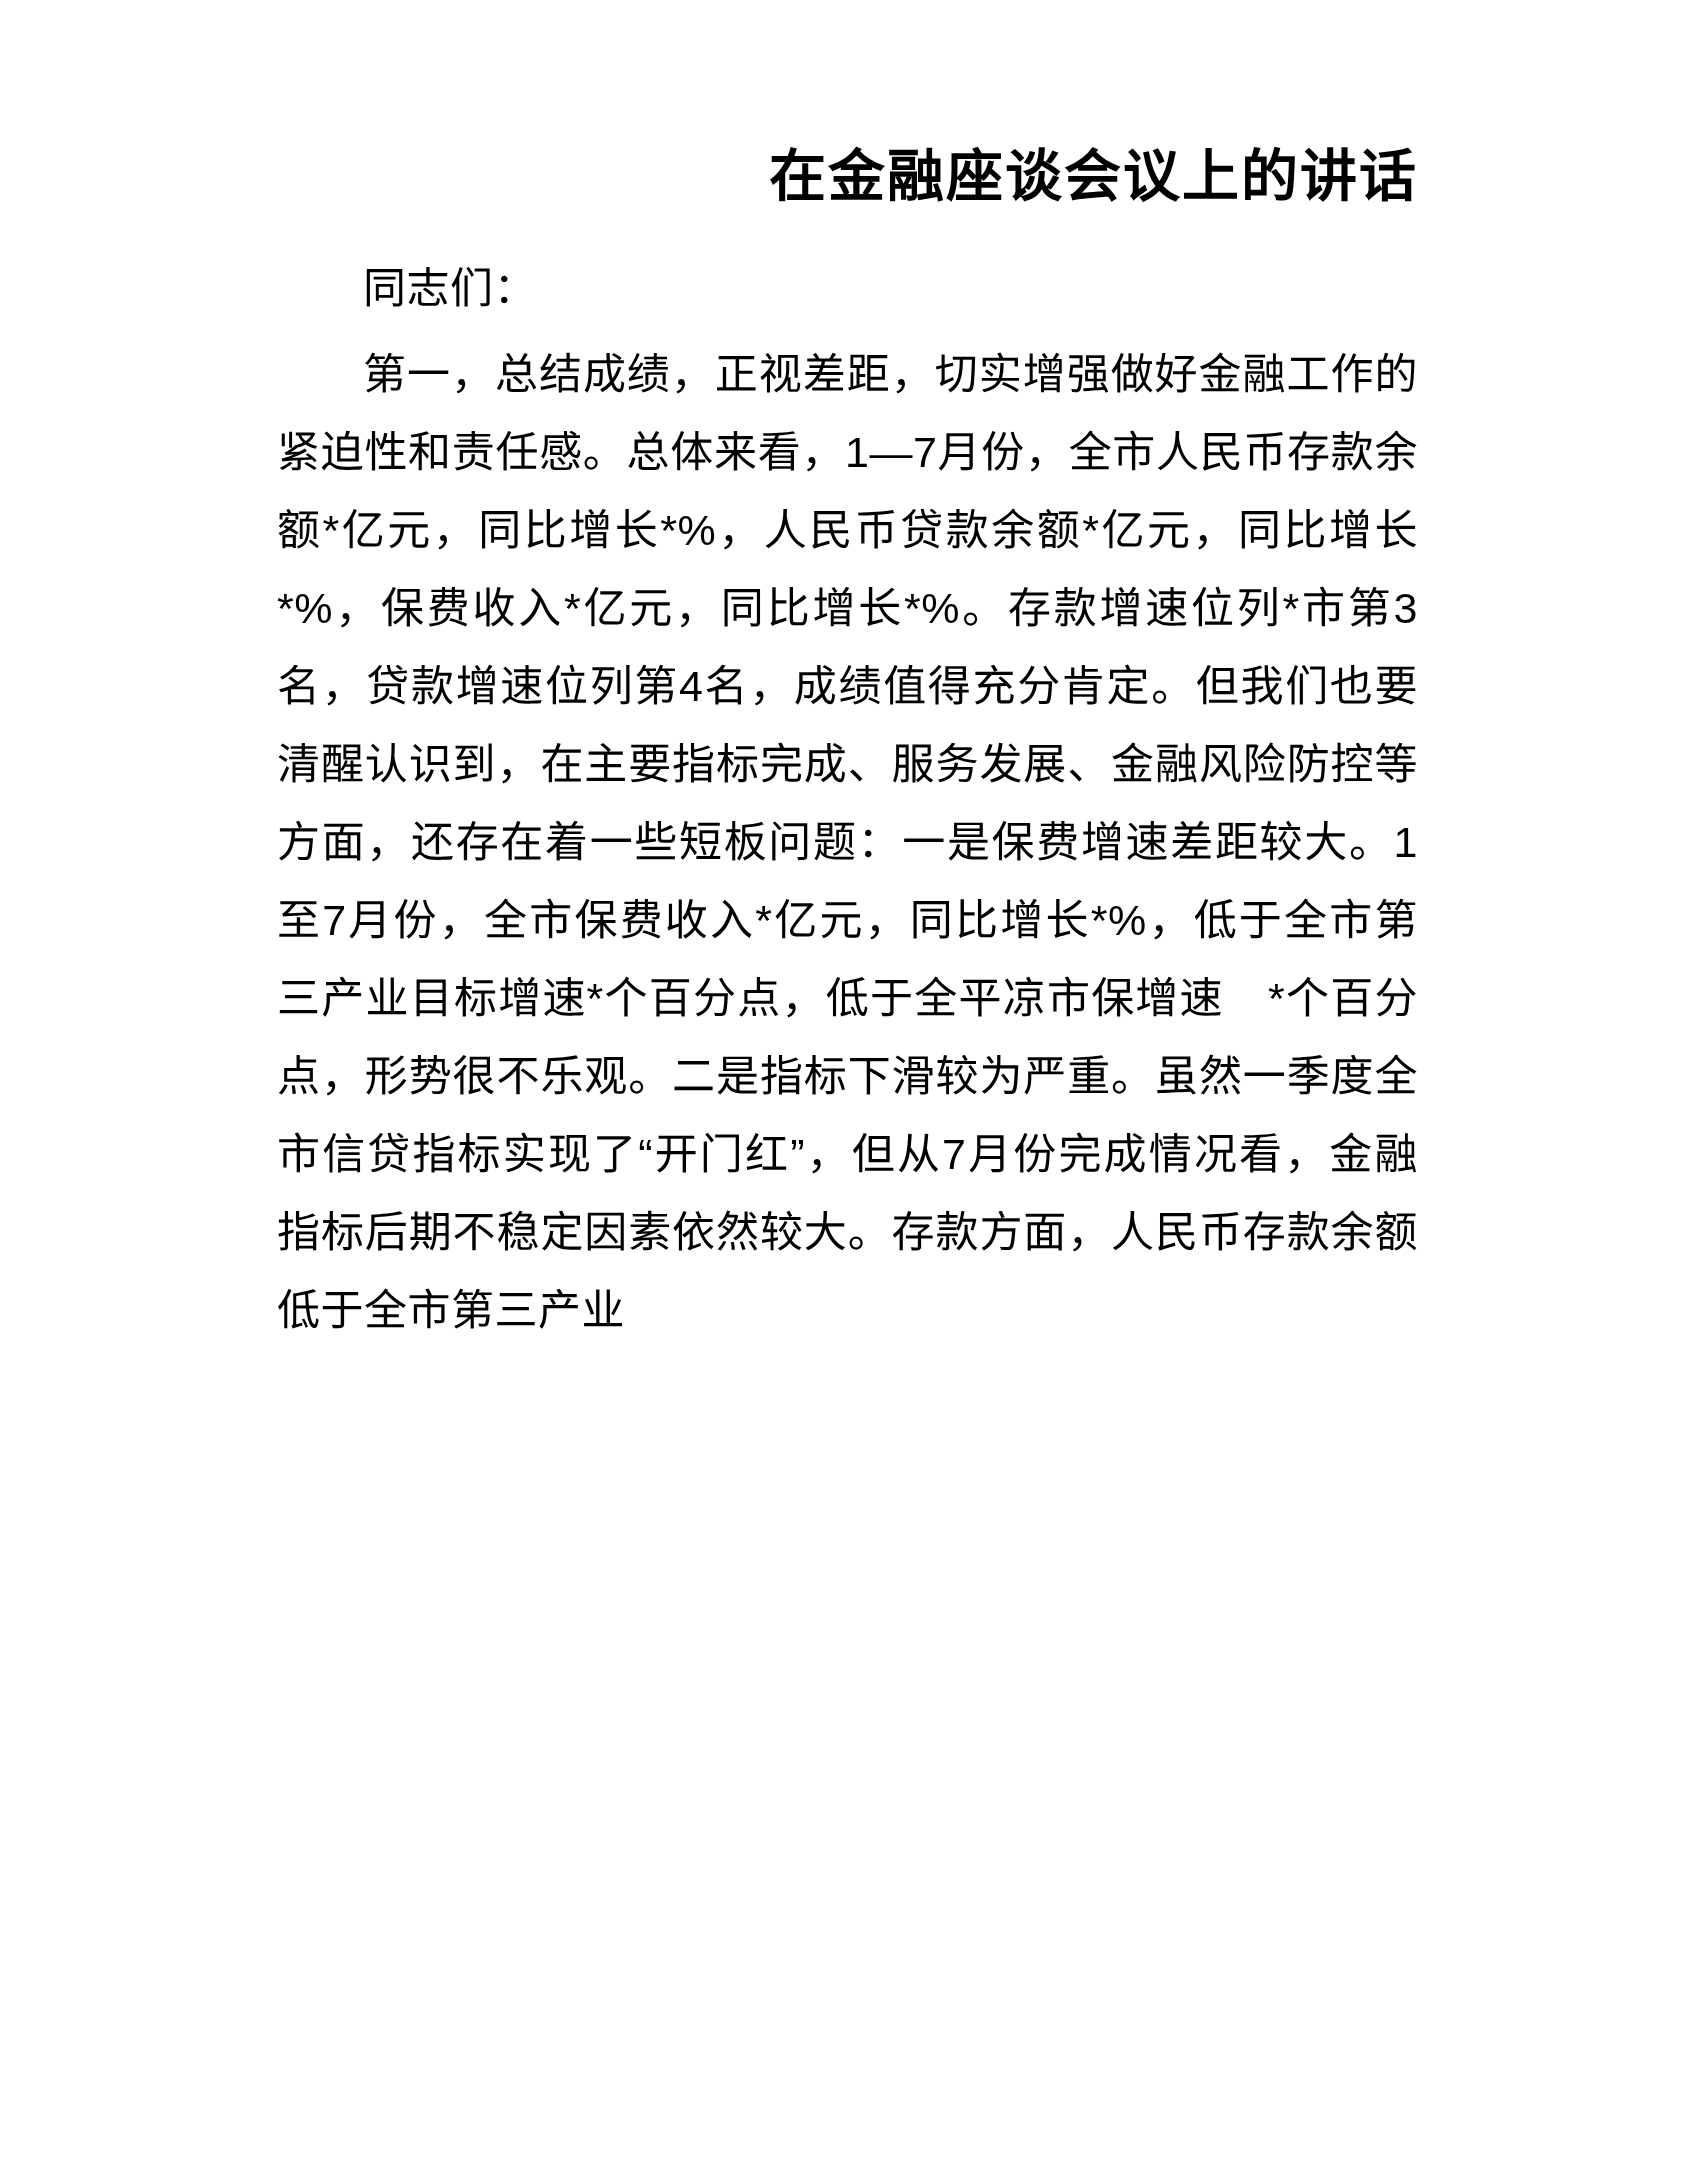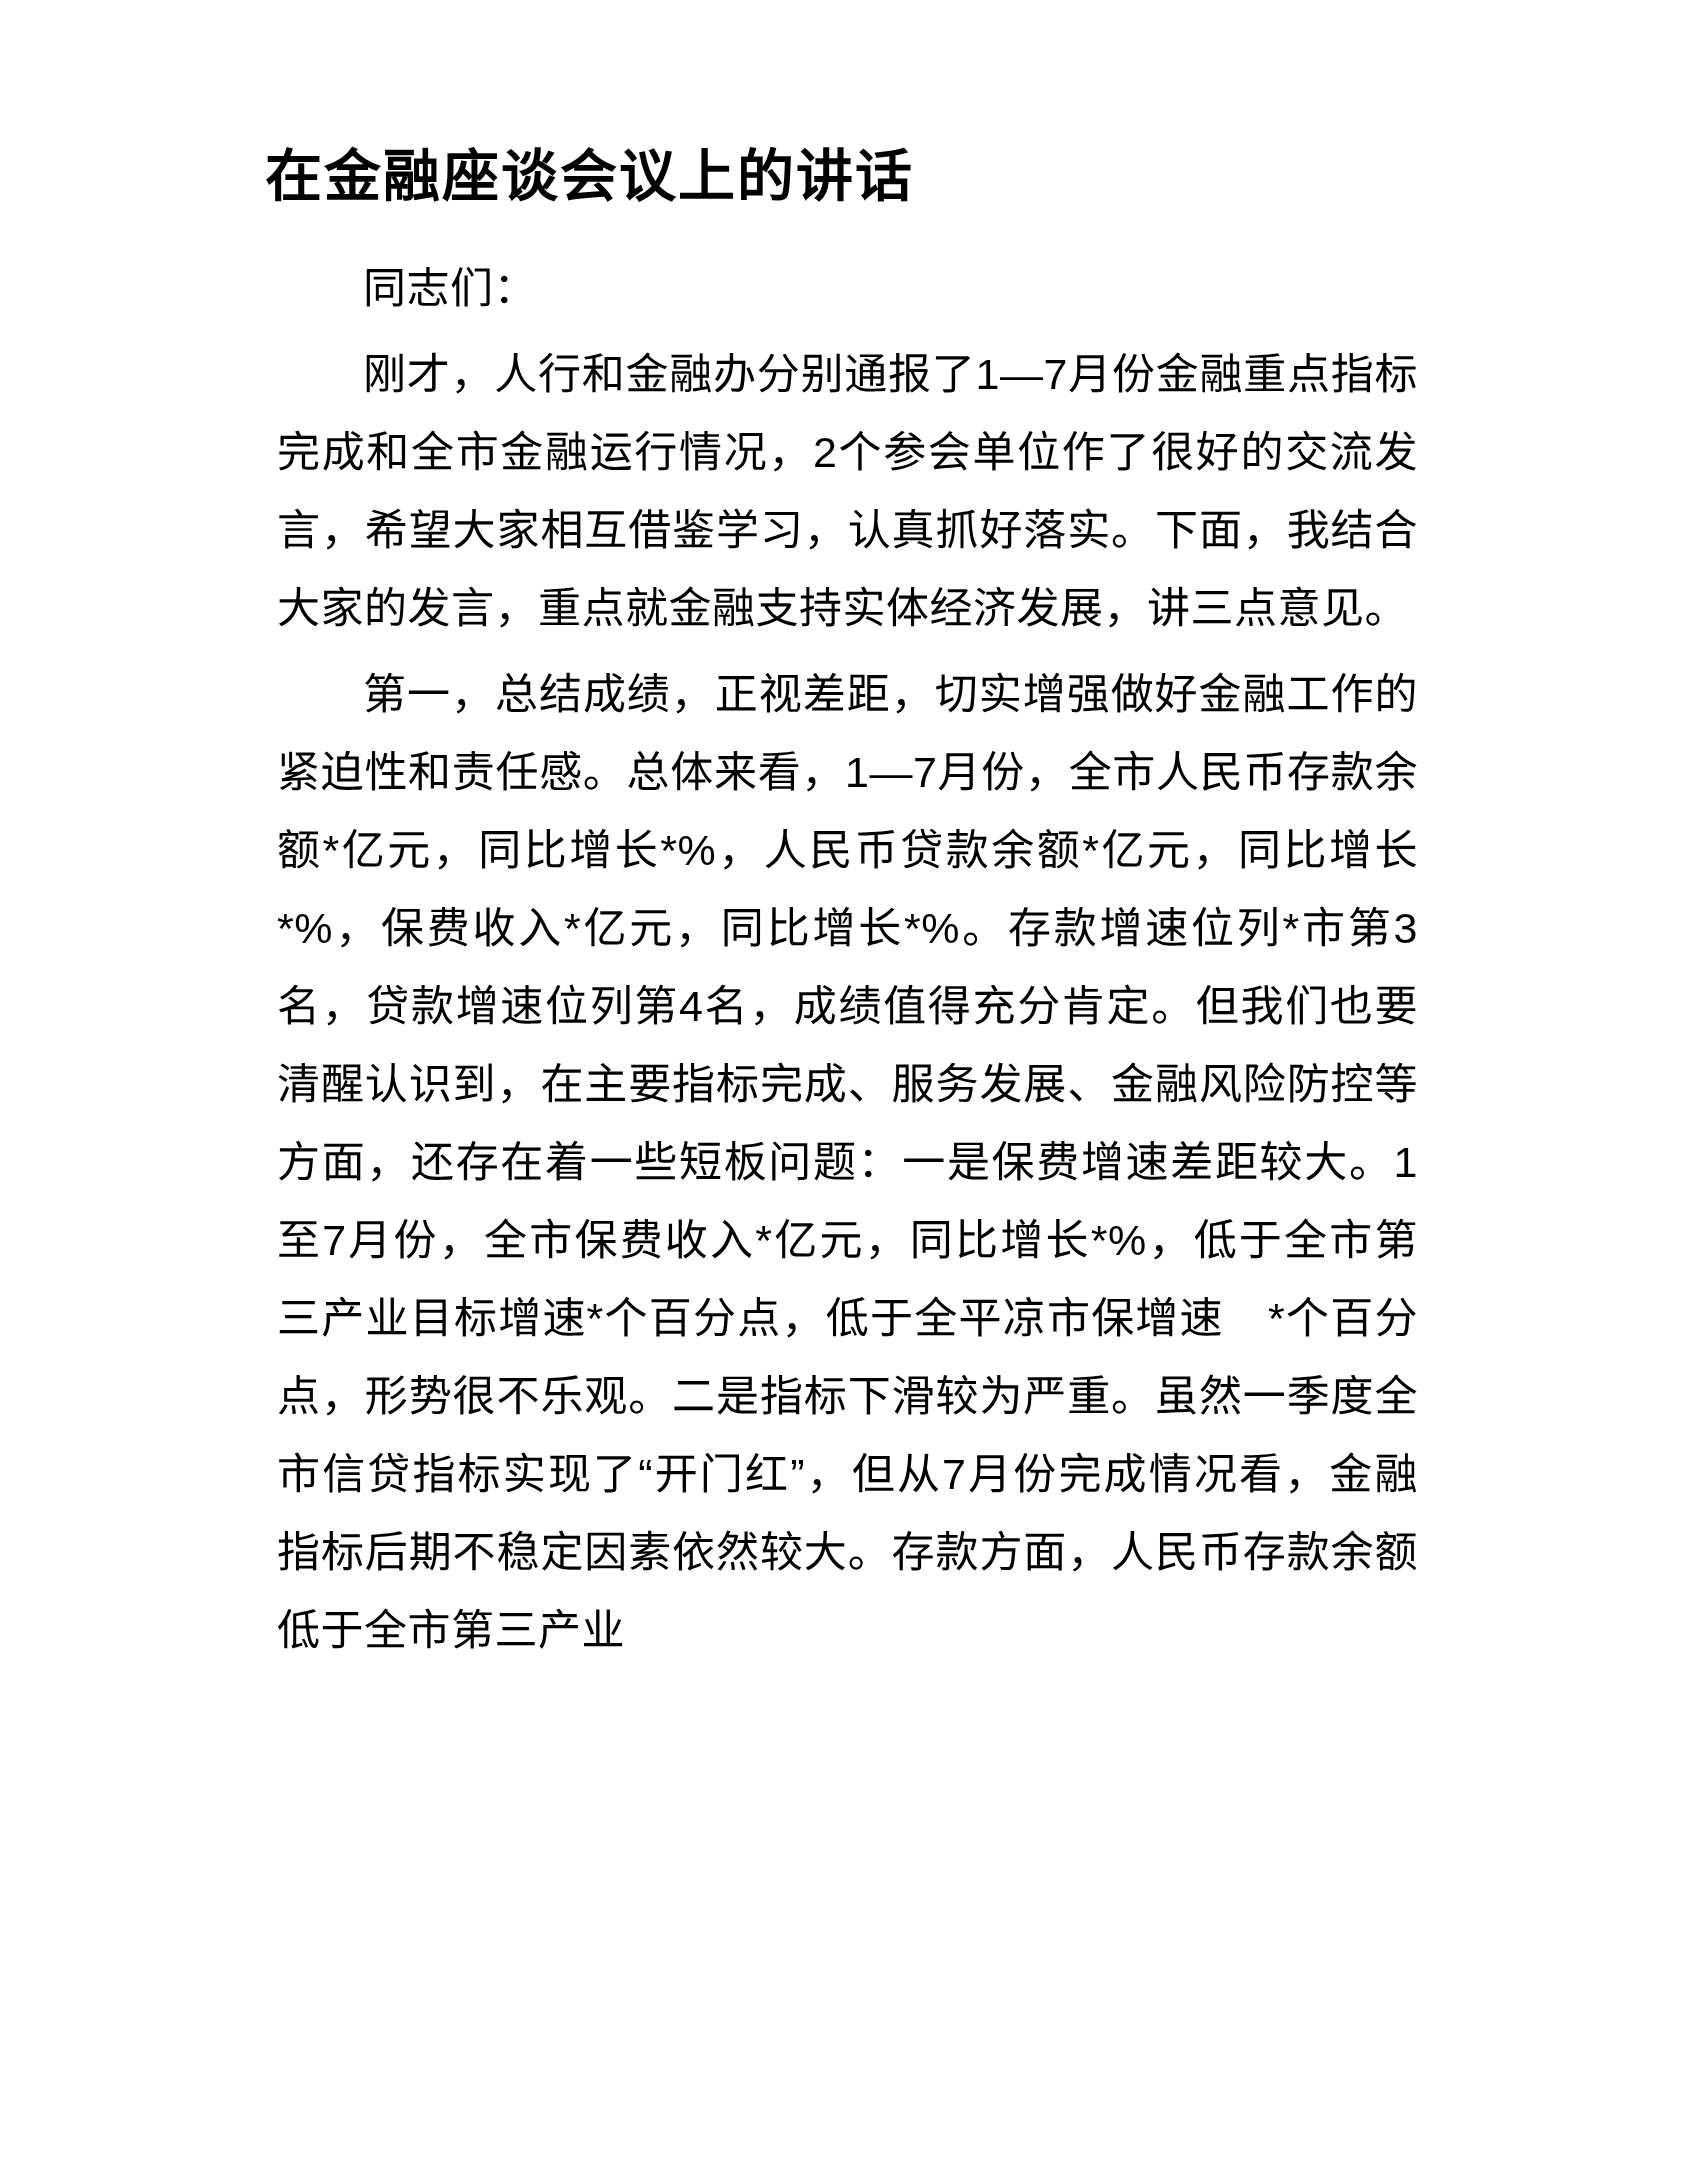--- a/index.html
+++ b/index.html
@@ -16,21 +16,21 @@
   }
   .page {
     box-sizing: border-box;
     width: 1683px;
     height: 2178px;
     padding: 139px 265px 0 265px;
     background: #ffffff;
   }
   .doc-title {
     margin: 0 0 36px 0;
-    text-align: left;
+    text-align: right;
     font-size: 57px;
     font-weight: 700;
     line-height: 1.3;
     letter-spacing: 2px;
     color: #000000;
   }
   .doc-paragraph {
     margin: 0 0 8px 12px;
     font-size: 43px;
     line-height: 78px;
@@ -43,17 +43,16 @@
 </style>
 </head>
 <body>
 
 <div class="page">
   <h1 class="doc-title">在金融座谈会议上的讲话</h1>
 
   <p class="doc-paragraph">同志们：</p>
 
 
-  <p class="doc-paragraph">刚才，人行和金融办分别通报了1—7月份金融重点指标完成和全市金融运行情况，2个参会单位作了很好的交流发言，希望大家相互借鉴学习，认真抓好落实。下面，我结合大家的发言，重点就金融支持实体经济发展，讲三点意见。</p>
 
   <p class="doc-paragraph">第一，总结成绩，正视差距，切实增强做好金融工作的紧迫性和责任感。总体来看，1—7月份，全市人民币存款余额*亿元，同比增长*%，人民币贷款余额*亿元，同比增长*%，保费收入*亿元，同比增长*%。存款增速位列*市第3名，贷款增速位列第4名，成绩值得充分肯定。但我们也要清醒认识到，在主要指标完成、服务发展、金融风险防控等方面，还存在着一些短板问题：一是保费增速差距较大。1至7月份，全市保费收入*亿元，同比增长*%，低于全市第三产业目标增速*个百分点，低于全平凉市保增速　*个百分点，形势很不乐观。二是指标下滑较为严重。虽然一季度全市信贷指标实现了“开门红”，但从7月份完成情况看，金融指标后期不稳定因素依然较大。存款方面，人民币存款余额低于全市第三产业</p>
 </div>
 
 
 </body></html>

